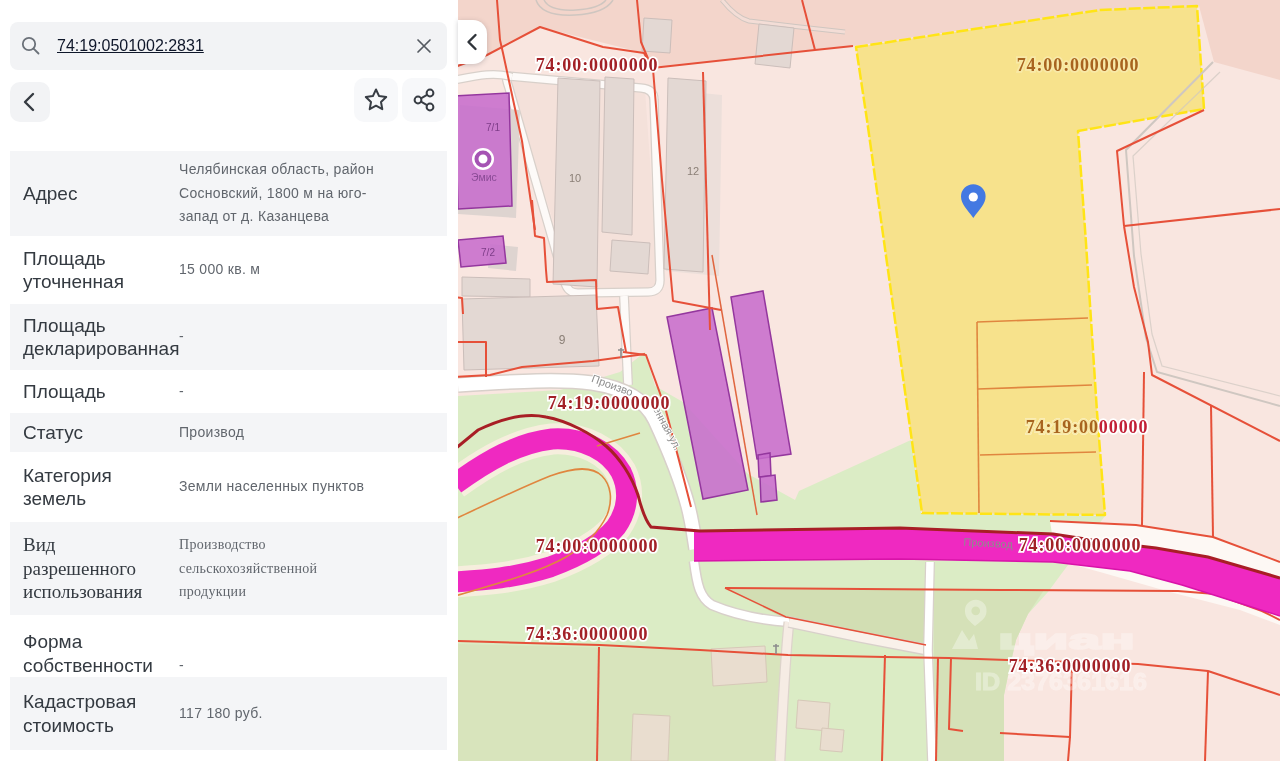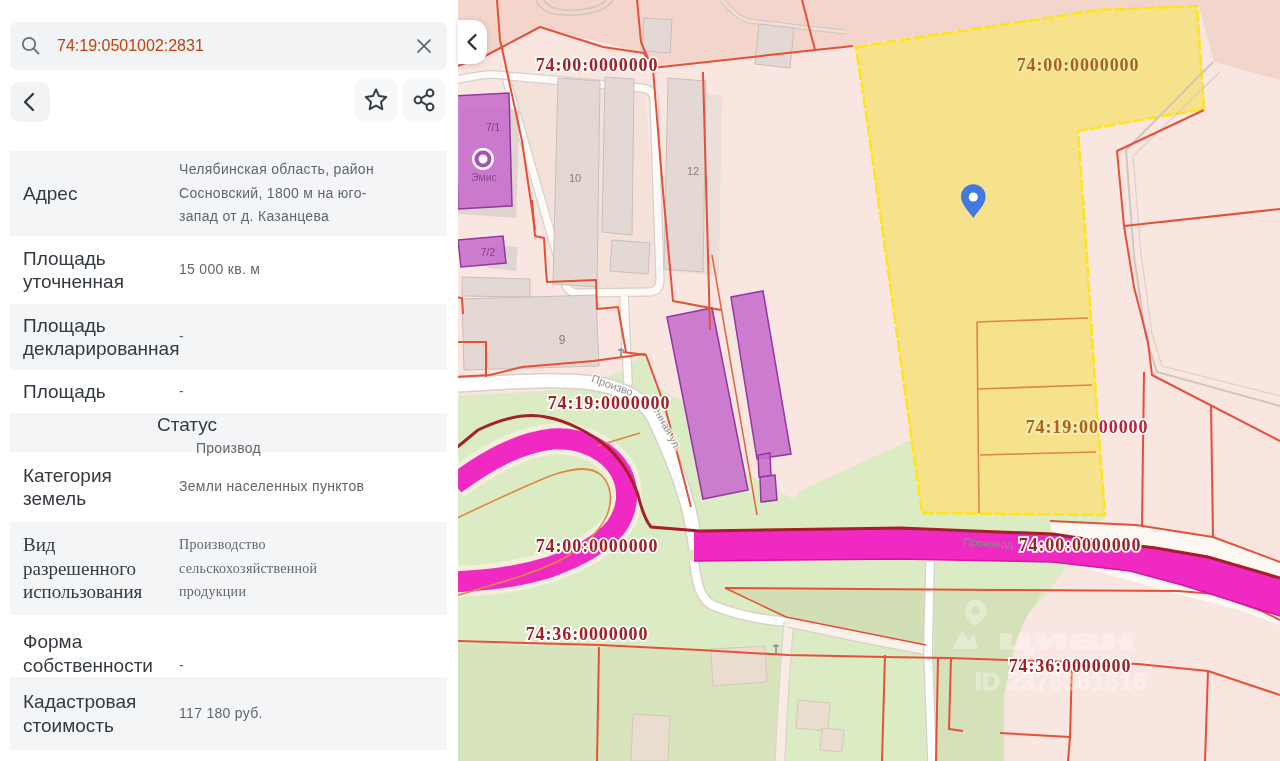--- a/index.html
+++ b/index.html
@@ -1,19 +1,19 @@
 <!DOCTYPE html>
 <html><head>
 <meta charset="utf-8">
 <style>
   html,body{margin:0;padding:0;width:1280px;height:761px;overflow:hidden;background:#fff;
     font-family:"Liberation Sans",sans-serif;}
   #panel{position:absolute;left:0;top:0;width:458px;height:761px;background:#fff;z-index:5;}
   .sbar{position:absolute;left:10px;top:22px;width:437px;height:48px;background:#f2f3f5;border-radius:8px;}
-  .stext{position:absolute;left:47px;top:15px;font-size:16px;color:#c2410c;}
+  .stext{position:absolute;left:47px;top:15px;font-size:16px;color:#0f172a;text-decoration:underline;}
   .backbtn{position:absolute;left:10px;top:82px;width:40px;height:40px;background:#f2f3f5;border-radius:10px;}
   .iconbtn{position:absolute;top:78px;width:44px;height:44px;background:#f7f8fa;border-radius:10px;}
   .row{position:absolute;left:10px;width:437px;display:flex;align-items:center;}
   .row .lab{width:169px;padding-left:13px;box-sizing:border-box;font-size:19px;line-height:23.5px;color:#343a41;}
   .row .val{flex:1;font-size:14px;line-height:23.5px;color:#61666d;letter-spacing:0.3px;}
   .gray{background:#f4f5f7;}
   #collapse{position:absolute;left:458px;top:20px;width:29px;height:44px;background:#fff;
     border-radius:0 14px 14px 0;z-index:6;box-shadow:0 1px 5px rgba(60,60,70,0.25);}
 </style>
 </head>
@@ -223,21 +223,21 @@
     <div class="val">15 000 кв. м</div>
   </div>
   <div class="row gray" style="top:304px;height:66px;">
     <div class="lab">Площадь<br>декларированная</div>
     <div class="val">-</div>
   </div>
   <div class="row" style="top:370px;height:43px;">
     <div class="lab">Площадь</div>
     <div class="val">-</div>
   </div>
-  <div class="row gray" style="top:413px;height:39px;flex-direction:column;">
+  <div class="row gray" style="top:413px;height:39px;">
     <div class="lab">Статус</div>
     <div class="val">Производ</div>
   </div>
   <div class="row" style="top:452px;height:70px;">
     <div class="lab">Категория<br>земель</div>
     <div class="val">Земли населенных пунктов</div>
   </div>
   <div class="row gray" style="top:522px;height:93px;font-family:Liberation Serif, serif;">
     <div class="lab">Вид<br>разрешенного<br>использования</div>
     <div class="val">Производство<br>сельскохозяйственной<br>продукции</div>

